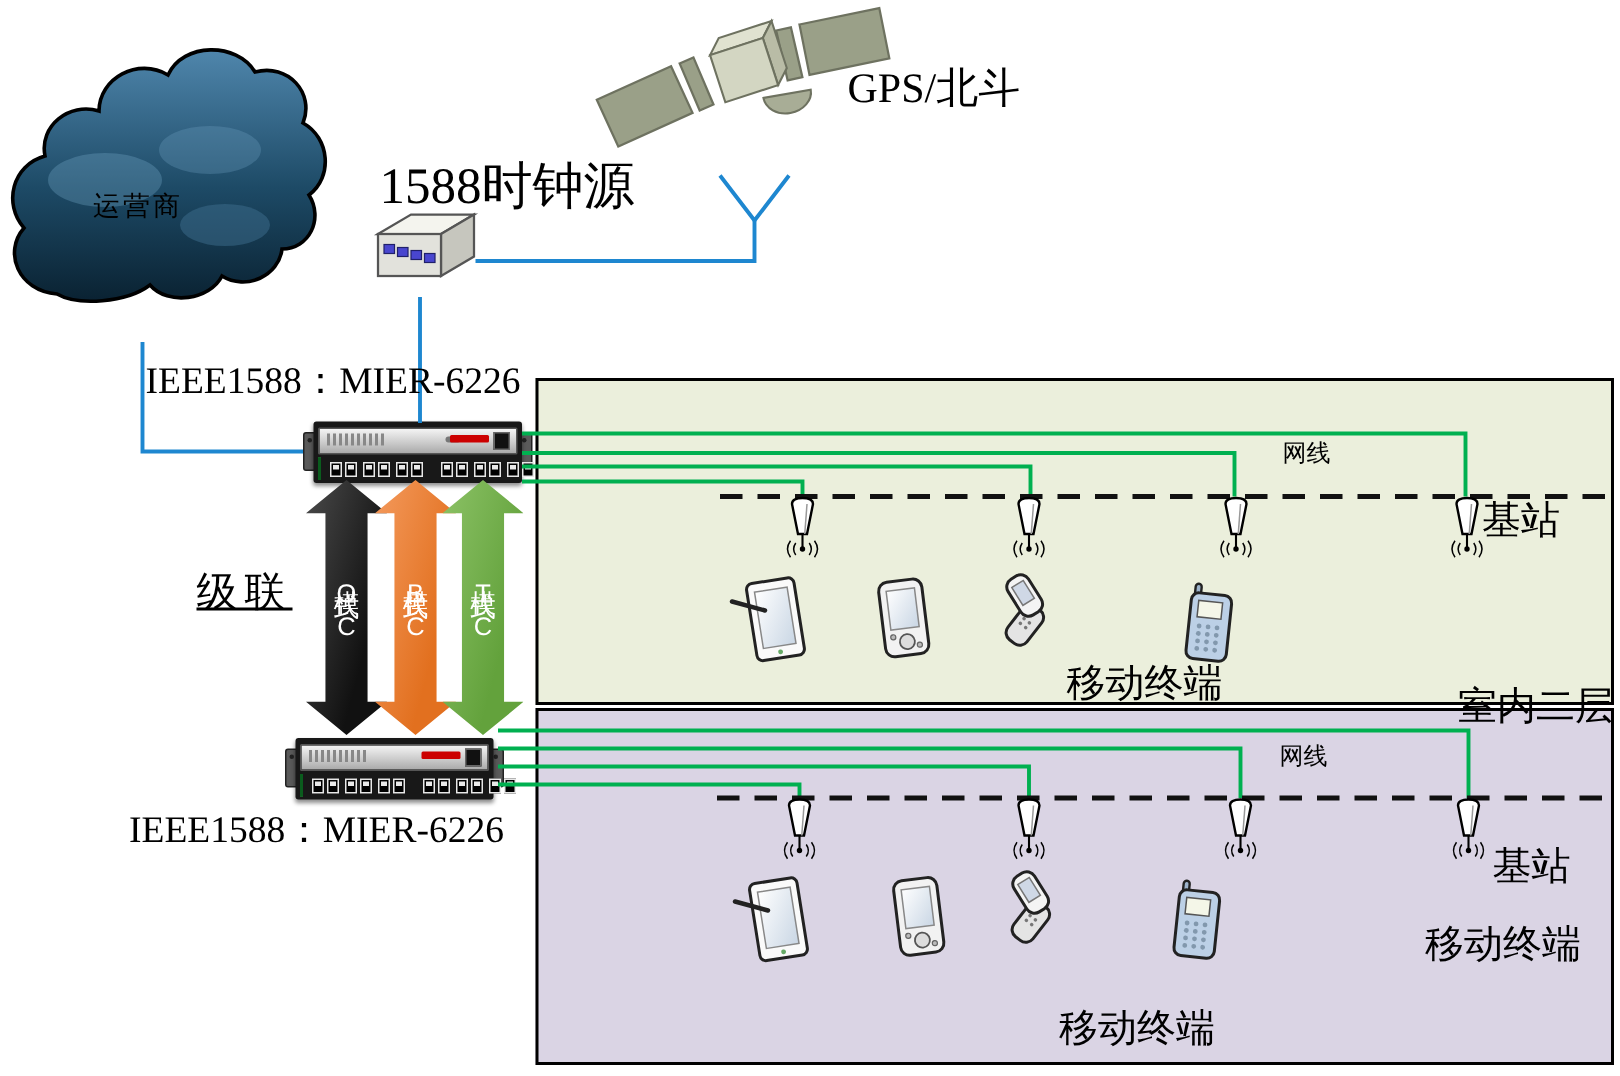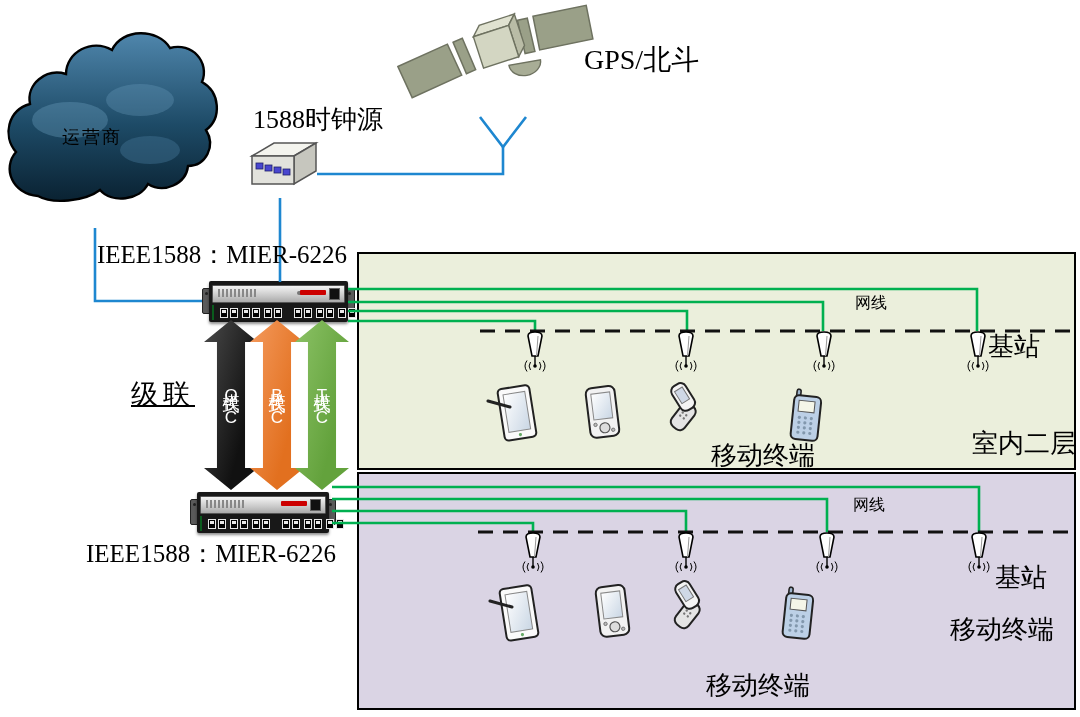--- a/index.html
+++ b/index.html
@@ -294,30 +294,30 @@
     </g>
 
     <g>
       <use href="#dev-tablet" x="518" y="613"></use>
         <use href="#dev-pda" x="612" y="611"></use>
       <use href="#dev-flip" x="694" y="606"></use>
         <use href="#dev-phone" x="798" y="610"></use>
     </g>
   </svg>
 
-  <div class="lbl" style="left:565px;top:44px;font-size:28px;margin-left:19px;">GPS/北斗</div>
-  <div class="lbl" style="left:253px;top:105px;font-size:26px;">1588时钟源</div>
+  <div class="lbl" style="left:565px;top:44px;font-size:28px;">GPS/北斗</div>
+  <div class="lbl" style="left:253px;top:105px;font-size:34px;">1588时钟源</div>
   <div class="lbl" style="left:62px;top:127px;font-size:18px;letter-spacing:2px;">运营商</div>
   <div class="lbl" style="left:97px;top:241px;font-size:25px;">IEEE1588：MIER-6226</div>
   <div class="lbl" style="left:131px;top:379px;font-size:27px;letter-spacing:5px;text-decoration:underline;">级联</div>
   <div class="lbl" style="left:86px;top:540px;font-size:25px;">IEEE1588：MIER-6226</div>
 
   <div class="lbl" style="left:855px;top:294px;font-size:16px;">网线</div>
   <div class="lbl" style="left:988px;top:332px;font-size:26px;">基站</div>
   <div class="lbl" style="left:711px;top:441px;font-size:26px;">移动终端</div>
-  <div class="lbl" style="left:972px;top:429px;font-size:26px;">室内二层</div>
+  <div class="lbl" style="left:972px;top:456px;font-size:26px;">室内二层</div>
 
   <div class="lbl" style="left:853px;top:496px;font-size:16px;">网线</div>
   <div class="lbl" style="left:995px;top:563px;font-size:26px;">基站</div>
   <div class="lbl" style="left:706px;top:671px;font-size:26px;">移动终端</div>
   <div class="lbl" style="left:950px;top:615px;font-size:26px;">移动终端</div>
 
 </div>
 
 </body></html>

